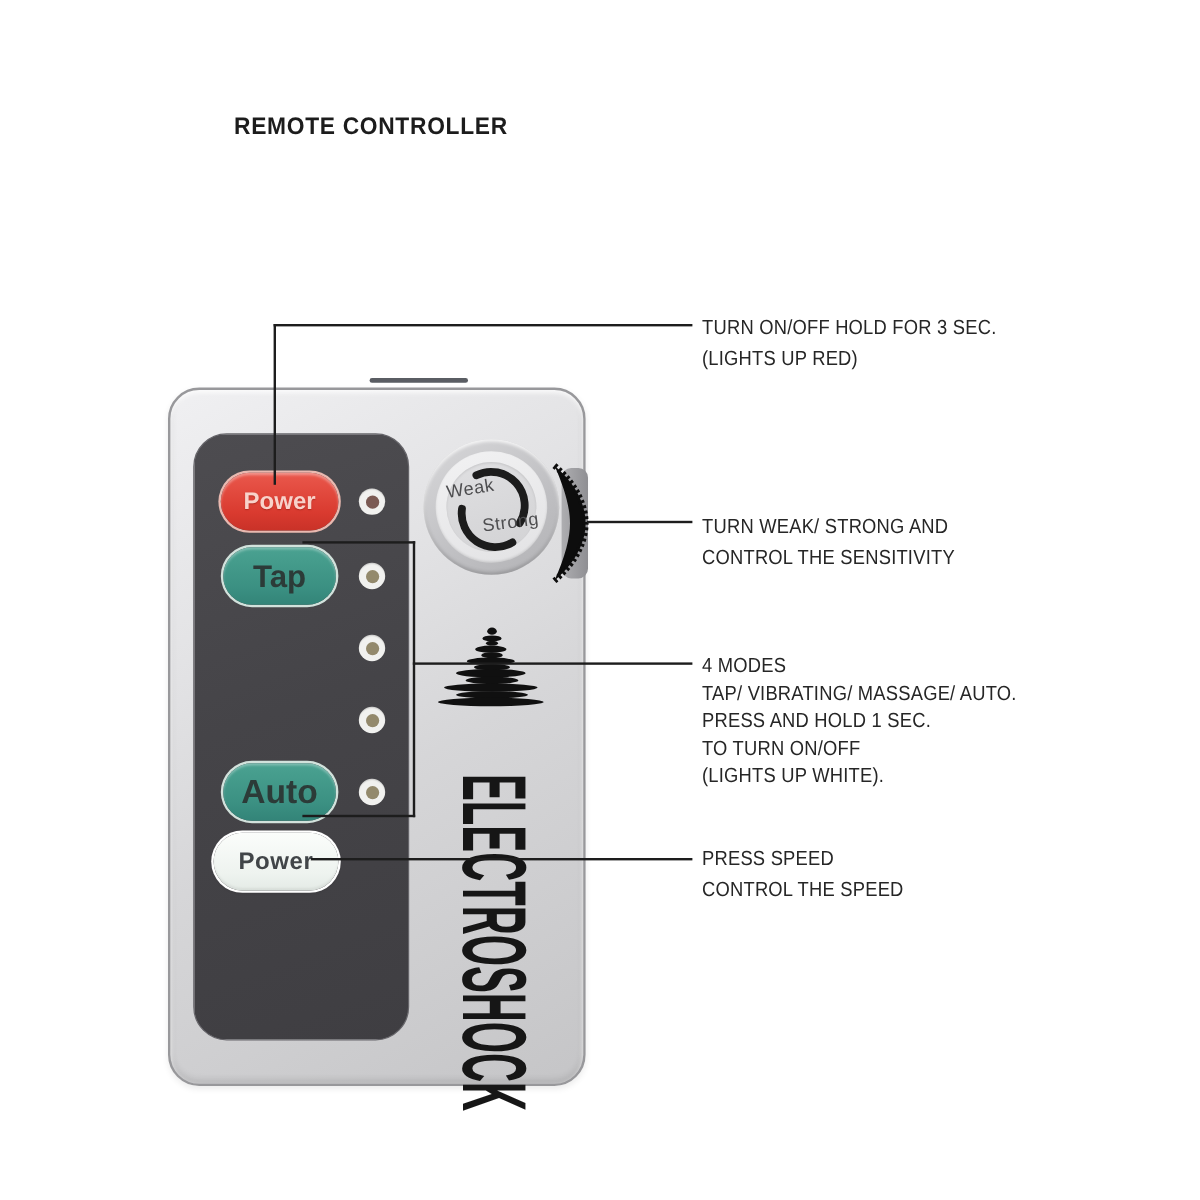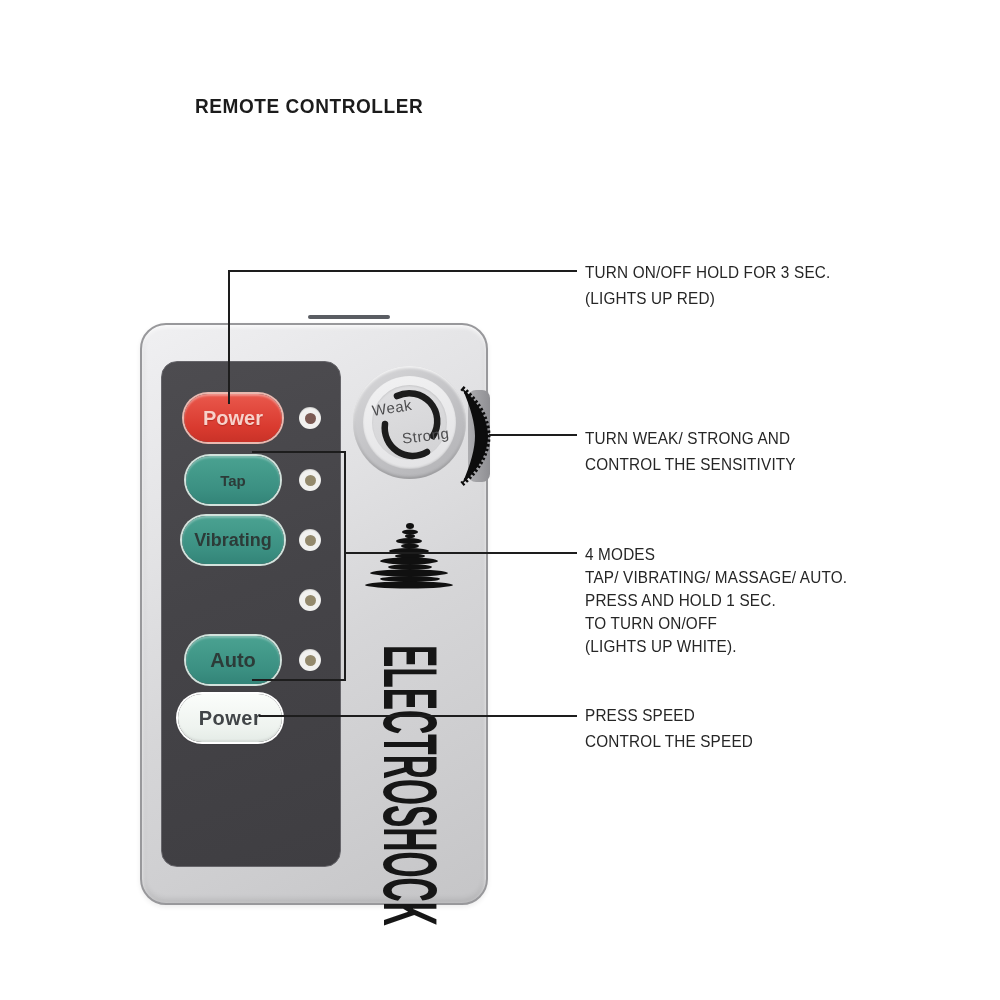--- a/index.html
+++ b/index.html
@@ -13,21 +13,21 @@
 
   
   .device{position:absolute;left:140px;top:323px;width:348px;height:582px;border-radius:26px;
           background:linear-gradient(150deg,#f0f0f2 0%,#e3e3e5 30%,#d6d6d8 55%,#c5c5c7 100%);
           border:2px solid #98989b;box-shadow:inset 0 2px 4px rgba(255,255,255,.9),
           inset 0 -3px 6px rgba(0,0,0,.12), 0 2px 5px rgba(0,0,0,.08);box-sizing:border-box;}
   .top-slot{position:absolute;left:308px;top:315px;width:82px;height:4px;border-radius:2px;
             background:#5a5d63;}
 
   
-  .panel{position:absolute;left:19px;top:36px;width:180px;height:506px;border-radius:16px;
+  .panel{position:absolute;left:19px;top:36px;width:180px;height:506px;border-radius:28px;
          background:linear-gradient(160deg,#4d4c50 0%,#454448 45%,#3f3e42 100%);
          border:1px solid #66656a;box-sizing:border-box;}
 
   .pill{position:absolute;border-radius:26px;display:flex;align-items:center;justify-content:center;
         font-weight:700;}
   .pill-red{background:linear-gradient(180deg,#ea584c 0%,#d93a2f 70%,#c93228 100%);
             box-shadow:0 0 0 2px #e9b9b0, inset 0 2px 2px rgba(255,255,255,.35);
             color:#f8d2ca;text-shadow:0 1px 1px rgba(140,20,10,.5);}
   .pill-teal{background:linear-gradient(180deg,#4aa291 0%,#3b9082 70%,#338478 100%);
              box-shadow:0 0 0 2px #d2e2dc, inset 0 2px 2px rgba(255,255,255,.3);
@@ -92,39 +92,36 @@
 
     <div class="panel">
 
       <div class="pill pill-red" style="left:22px;top:32px;width:98px;height:48px;font-size:20px;">
         <span>Power</span>
       </div>
       <div class="led led-power" style="left:137px;top:45px;">
           <i></i>
         </div>
 
-      <div class="pill pill-teal" style="left:24px;top:94px;width:94px;height:48px;font-size:15px;">
+      <div class="pill pill-teal" style="left:24px;top:94px;width:94px;height:48px;font-size:26px;">
         <span>Tap</span>
       </div>
       <div class="led led-mode" style="left:137px;top:107px;">
           <i></i>
         </div>
 
-      <div class="pill pill-teal" style="left:20px;top:154px;width:102px;height:48px;font-size:18px;">
-        <span>Vibrating</span>
-      </div>
       <div class="led led-mode" style="left:137px;top:167px;">
           <i></i>
         </div>
 
       <div class="led led-mode" style="left:137px;top:227px;">
           <i></i>
         </div>
 
-      <div class="pill pill-teal" style="left:24px;top:274px;width:94px;height:48px;font-size:20px;">
+      <div class="pill pill-teal" style="left:24px;top:274px;width:94px;height:48px;font-size:28px;">
         <span>Auto</span>
       </div>
       <div class="led led-mode" style="left:137px;top:287px;">
           <i></i>
         </div>
 
       <div class="pill pill-white" style="left:16px;top:332px;width:104px;height:48px;font-size:20px;letter-spacing:.5px;">
         <span>Power</span>
       </div>
     </div>

